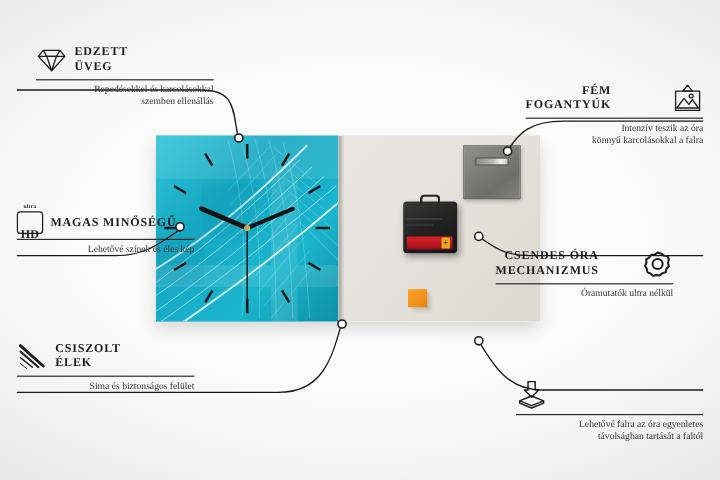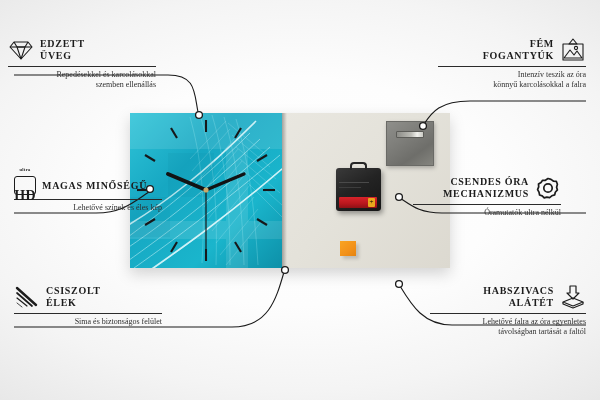--- a/index.html
+++ b/index.html
@@ -83,21 +83,21 @@
   #foam {
     position:absolute; left:58px; top:128px; width:16px; height:15px;
     background: linear-gradient(140deg,#f9a423 0%,#f2911a 60%,#e5830f 100%);
     box-shadow: 3px 3px 3px rgba(0,0,0,0.15);
   }
 
   
   .callout { position: absolute; }
   .co-head { display:flex; align-items:center; gap:6px; }
   .co-left .co-head { justify-content:flex-start; }
-  .co-right .co-head { justify-content:flex-end; }
+  .co-right .co-head { justify-content:space-between;margin-top:32px; }
   .co-title {
     font-family:"Liberation Serif", serif;
     font-size:10px; font-weight:bold; color:#1c1c1c;
     letter-spacing:0.7px; line-height:12px;
     text-transform:uppercase;
   }
   .co-left .co-title { text-align:left; }
   .co-right .co-title { text-align:right; }
   .co-rule { height:1px; background:#2b2b2b; margin-top:4px; }
   .co-desc {
@@ -107,21 +107,21 @@
   .co-left .co-desc { text-align:right; }
   .co-right .co-desc { text-align:right; }
   .ico { flex:0 0 auto; display:block; }
 
   .hd-badge {
     width:22px; height:19px; border:1.2px solid #1c1c1c; border-radius:3px;
     display:flex; flex-direction:column; align-items:center; justify-content:center;
     line-height:1;
   }
   .hd-badge .u { font-size:4.5px; font-weight:bold; letter-spacing:0.3px; color:#1c1c1c; }
-  .hd-badge .h { font-size:14px; font-weight:bold; letter-spacing:0.3px; color:#1c1c1c; margin-top:17px; }
+  .hd-badge .h { font-size:10px; font-weight:bold; letter-spacing:0.3px; color:#1c1c1c; margin-top:17px; }
 
   #lines { position:absolute; left:0; top:0; width:600px; height:400px; pointer-events:none; }
 </style>
 </head>
 <body>
 
 <div id="stage">
 
   <div id="product">
 
@@ -238,21 +238,21 @@
     <g fill="#ffffff" stroke="#1a1a1a" stroke-width="1.3">
       <circle cx="199" cy="115" r="3.4"></circle>
       <circle cx="150" cy="189" r="3.4"></circle>
       <circle cx="285" cy="270" r="3.4"></circle>
       <circle cx="423" cy="126" r="3.4"></circle>
       <circle cx="399" cy="197" r="3.4"></circle>
       <circle cx="399" cy="284" r="3.4"></circle>
     </g>
   </svg>
 
-  <div class="callout co-left" style="left:8px; top:38px; width:148px;">
+  <div class="callout co-left" style="left:30px; top:38px; width:148px;">
     <div class="co-head">
       <svg class="ico" width="26" height="22" viewBox="0 0 26 22">
         <g fill="none" stroke="#1c1c1c" stroke-width="1.1" stroke-linejoin="round">
           <path d="M2 8 L6 3 L20 3 L24 8 L13 20 Z"></path>
           <path d="M2 8 L24 8"></path>
           <path d="M6 3 L9 8 L13 20"></path>
           <path d="M20 3 L17 8 L13 20"></path>
           <path d="M9 8 L17 8"></path>
         </g>
       </svg>
@@ -344,24 +344,20 @@
       </svg>
     </div>
     <div class="co-rule"></div>
     <div class="co-desc">
       <div>Óramutatók ultra nélkül</div>
     </div>
   </div>
 
   <div class="callout co-right" style="left:430px; top:285px; width:156px;">
     <div class="co-head">
-      <div class="co-title">
-        <div>HABSZIVACS</div>
-        <div>ALÁTÉT</div>
-      </div>
       <svg class="ico" width="26" height="24" viewBox="0 0 26 24">
         <g fill="none" stroke="#1c1c1c" stroke-width="1.2" stroke-linejoin="round">
           <path d="M10 1 L16 1 L16 8 L19 8 L13 14 L7 8 L10 8 Z"></path>
           <path d="M13 13 L23 17 L13 21 L3 17 Z"></path>
           <path d="M3 17 L3 19 L13 23 L23 19 L23 17"></path>
         </g>
       </svg>
     </div>
     <div class="co-rule"></div>
     <div class="co-desc">

